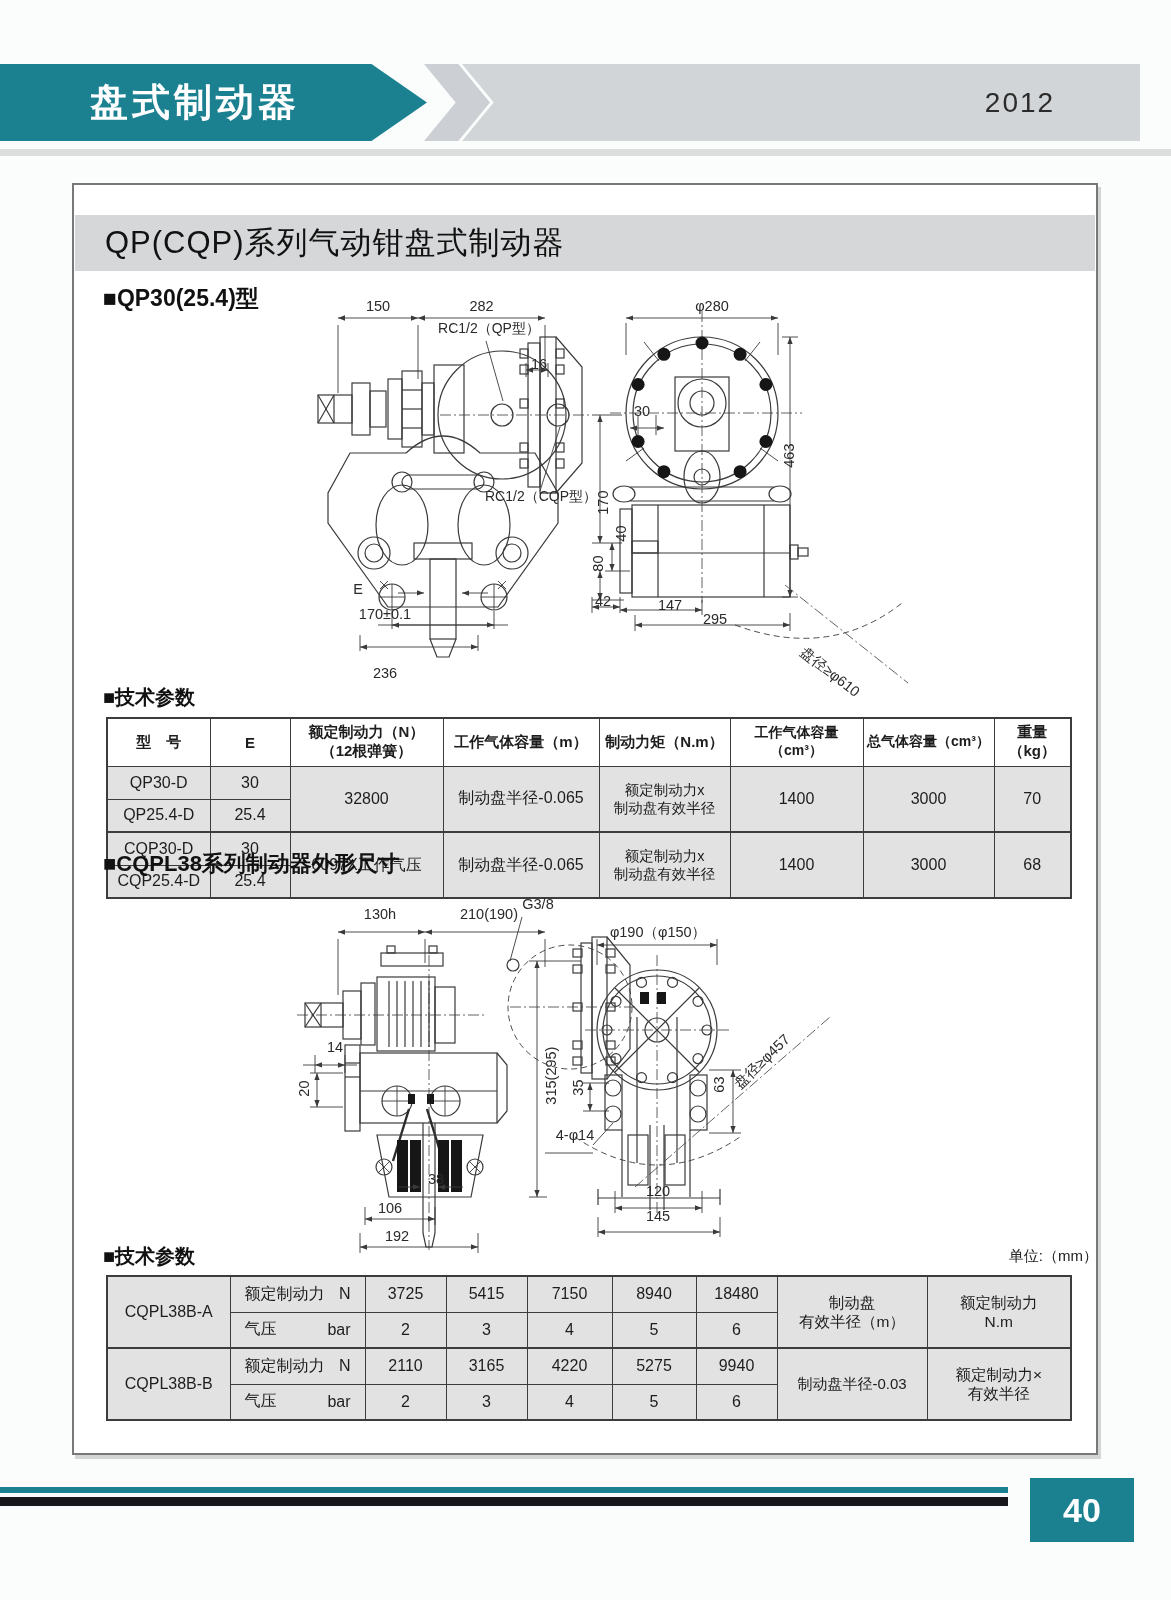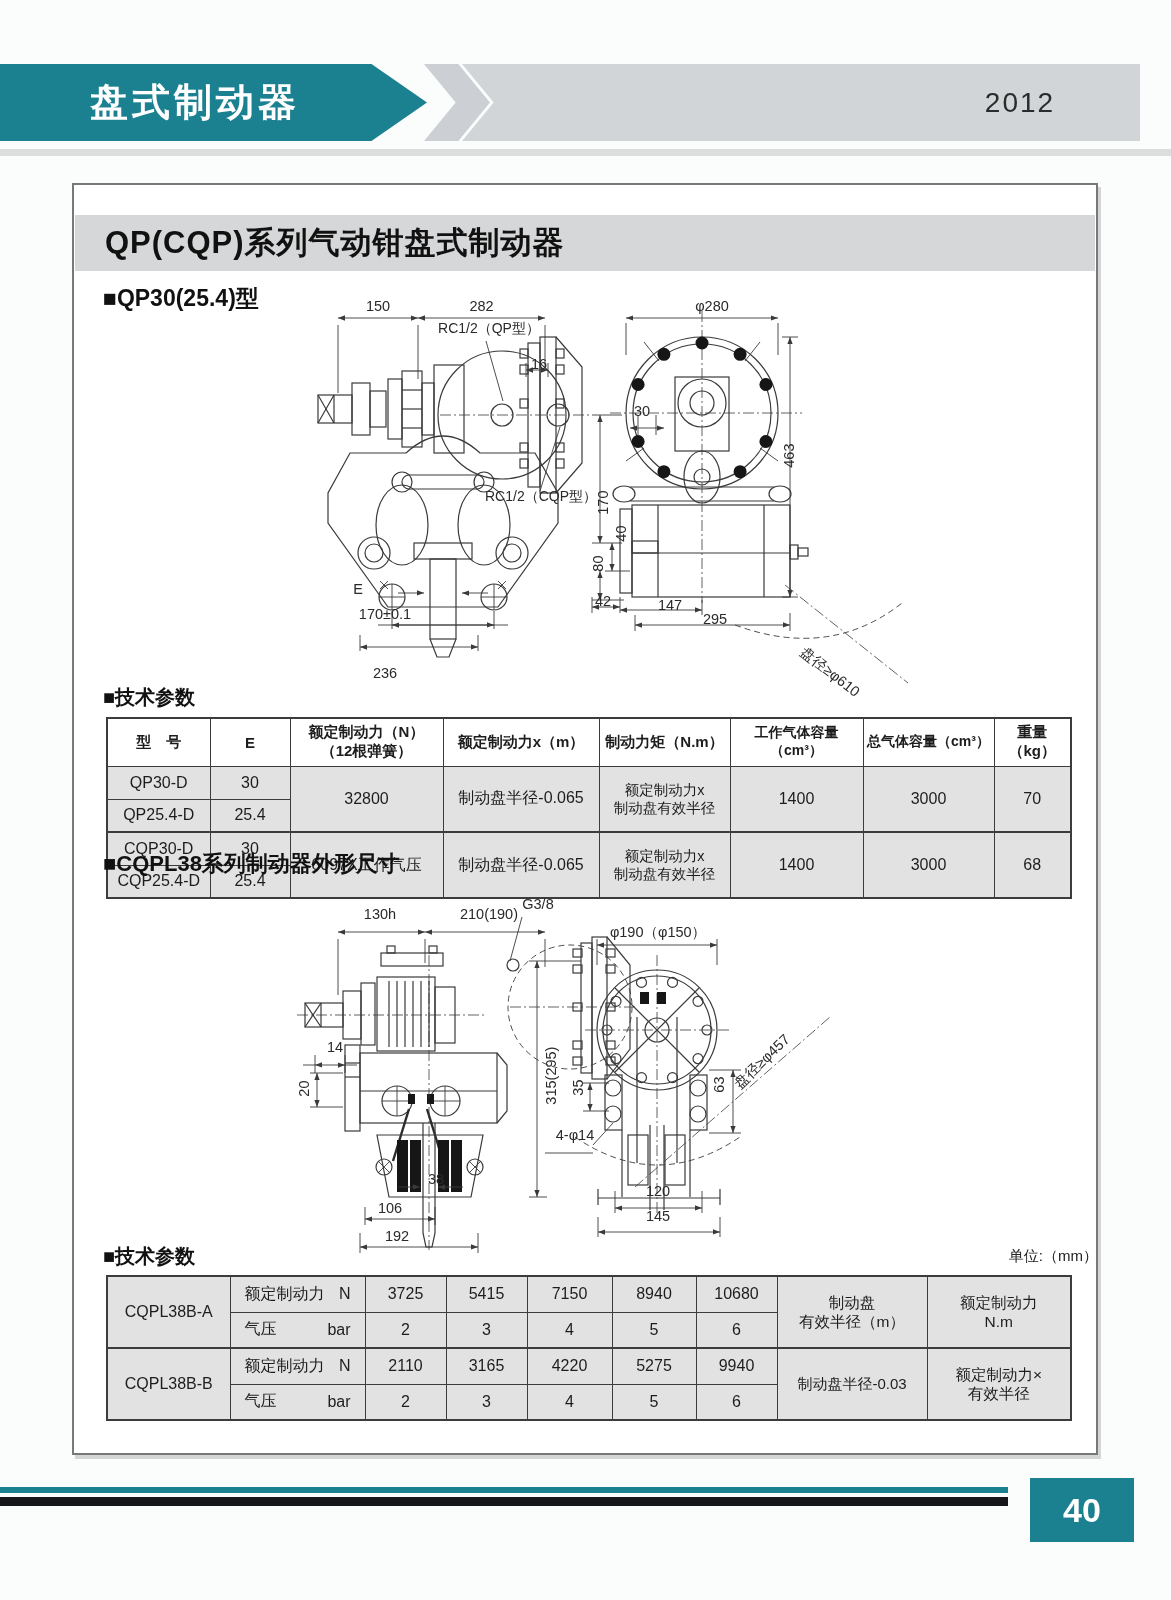--- a/index.html
+++ b/index.html
@@ -8,21 +8,21 @@
 
 .hdr-teal{position:absolute;left:0;top:64px;width:427px;height:77px;background:#1b8191;clip-path:polygon(0 0,87% 0,100% 50%,87% 100%,0 100%);display:flex;align-items:center;padding-left:90px}
 .hdr-teal span{color:#fff;font-size:38px;font-weight:bold;letter-spacing:4px}
 .chev{position:absolute;top:64px;height:77px;background:#ccd0d4;clip-path:polygon(0 0,52% 0,100% 50%,52% 100%,0 100%,48% 50%)}
 .hdr-bar{position:absolute;left:468px;top:64px;width:672px;height:77px;background:#d2d5d7;clip-path:polygon(0 0,100% 0,100% 100%,0 100%,38px 50%)}
 .hdr-year{position:absolute;left:930px;top:64px;width:180px;height:77px;display:flex;align-items:center;justify-content:center;font-size:28px;color:#2b2b2b;letter-spacing:2px}
 .hdr-rule{position:absolute;left:0;top:149px;width:1171px;height:7px;background:#dcdddd}
 
 .mainbox{position:absolute;left:72px;top:183px;width:1026px;height:1272px;background:#fff;border:2px solid #787878;box-shadow:3px 4px 0 rgba(140,140,140,.35)}
 .titleband{position:absolute;left:75px;top:215px;width:1020px;height:56px;background:#d6d7d8;display:flex;align-items:center;padding-left:30px}
-.titleband span{font-size:31px;font-weight:bold;color:#111;letter-spacing:1px}
+.titleband span{font-size:31px;font-weight:normal;color:#111;letter-spacing:1px}
 .sect{position:absolute;font-weight:bold;color:#111}
 .lbl{position:absolute;font-size:14.5px;color:#2a2a2a;text-align:center;line-height:1.05;white-space:nowrap}
 .rot{transform:rotate(-90deg);transform-origin:center}
 
 svg{position:absolute;overflow:visible}
 .ol{stroke:#3a3a3a;stroke-width:1.2;fill:none}
 .dl{stroke:#3a3a3a;stroke-width:0.9;fill:none}
 .cl{stroke:#3a3a3a;stroke-width:0.8;fill:none;stroke-dasharray:11 3 2 3}
 .dsh{stroke:#3a3a3a;stroke-width:0.9;fill:none;stroke-dasharray:6 4}
 .thick{stroke:#2a2a2a;stroke-width:2.4;fill:none}
@@ -237,21 +237,21 @@
       <col style="width:131px">
       <col style="width:133px">
       <col style="width:131px">
       <col style="width:77px">
     </colgroup>
   <tbody>
       <tr class="hd hrow">
     <td>型　号</td>
     <td>E</td>
     <td><span>额定制动力（N）</span><br><span>（12根弹簧）</span></td>
-    <td>额定制动力x（m）</td>
+    <td>工作气体容量（m）</td>
     <td>制动力矩（N.m）</td>
     <td class="sm">工作气体容量（cm³）</td>
     <td class="sm">总气体容量（cm³）</td>
     <td>重量（kg）</td>
   </tr>
   <tr class="r33">
     <td class="gy">QP30-D</td>
     <td class="gy">30</td>
     <td class="gy" rowspan="2">32800</td>
     <td class="gy" rowspan="2">制动盘半径-0.065</td>
@@ -472,21 +472,21 @@
     <td class="gy">
           <div class="spread">
             <span>额定制动力</span>
             <span>N</span>
           </div>
         </td>
     <td class="gy">3725</td>
     <td class="gy">5415</td>
     <td class="gy">7150</td>
     <td class="gy">8940</td>
-    <td class="gy">10680</td>
+    <td class="gy">18480</td>
     <td class="gy two" rowspan="2" style="font-size:15.5px"><span>制动盘</span><br><span>有效半径（m）</span></td>
     <td class="gy two" rowspan="2" style="font-size:15.5px"><span>额定制动力</span><br><span>N.m</span></td>
   </tr>
   <tr class="r36">
     <td class="gy">
           <div class="spread">
             <span>气压</span>
             <span>bar</span>
           </div>
         </td>

